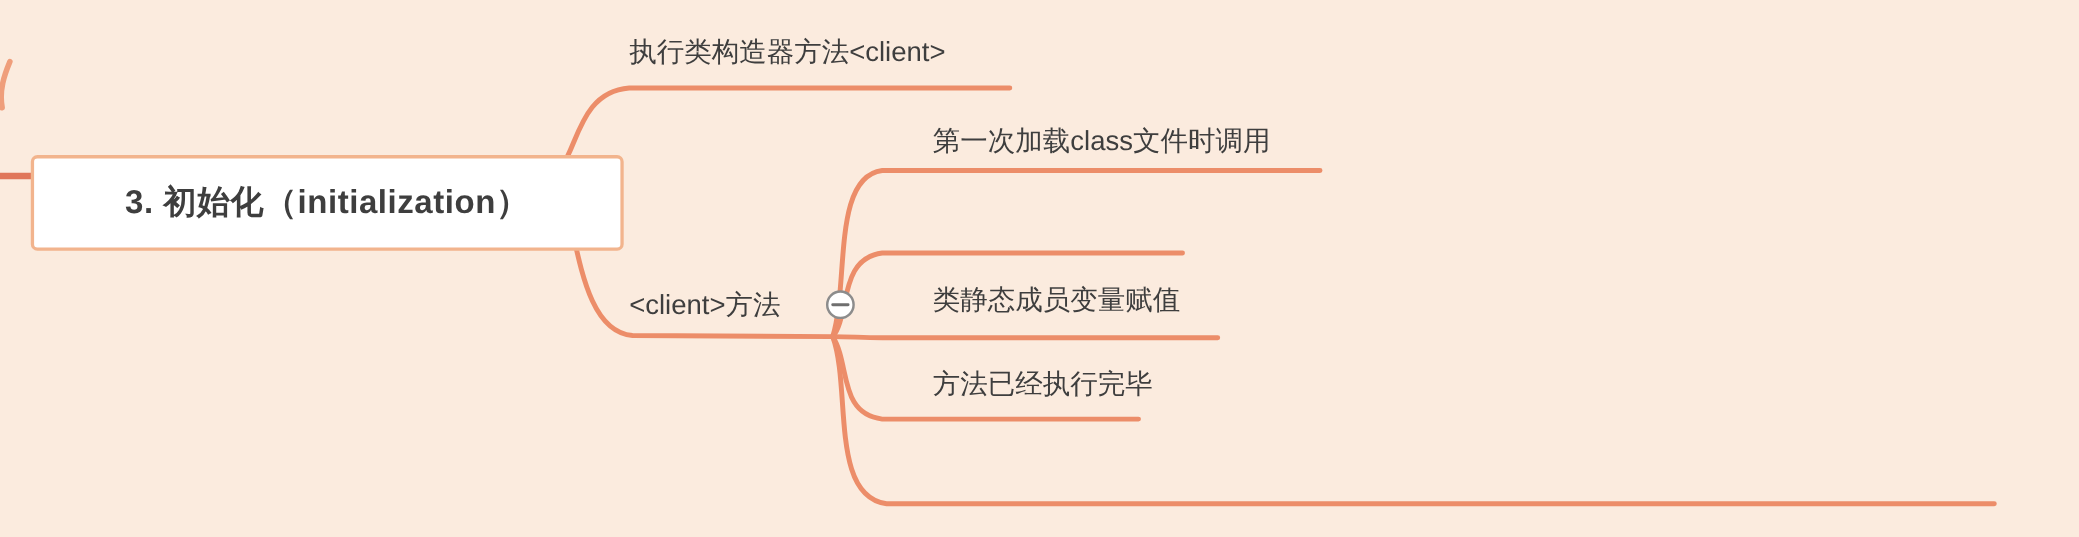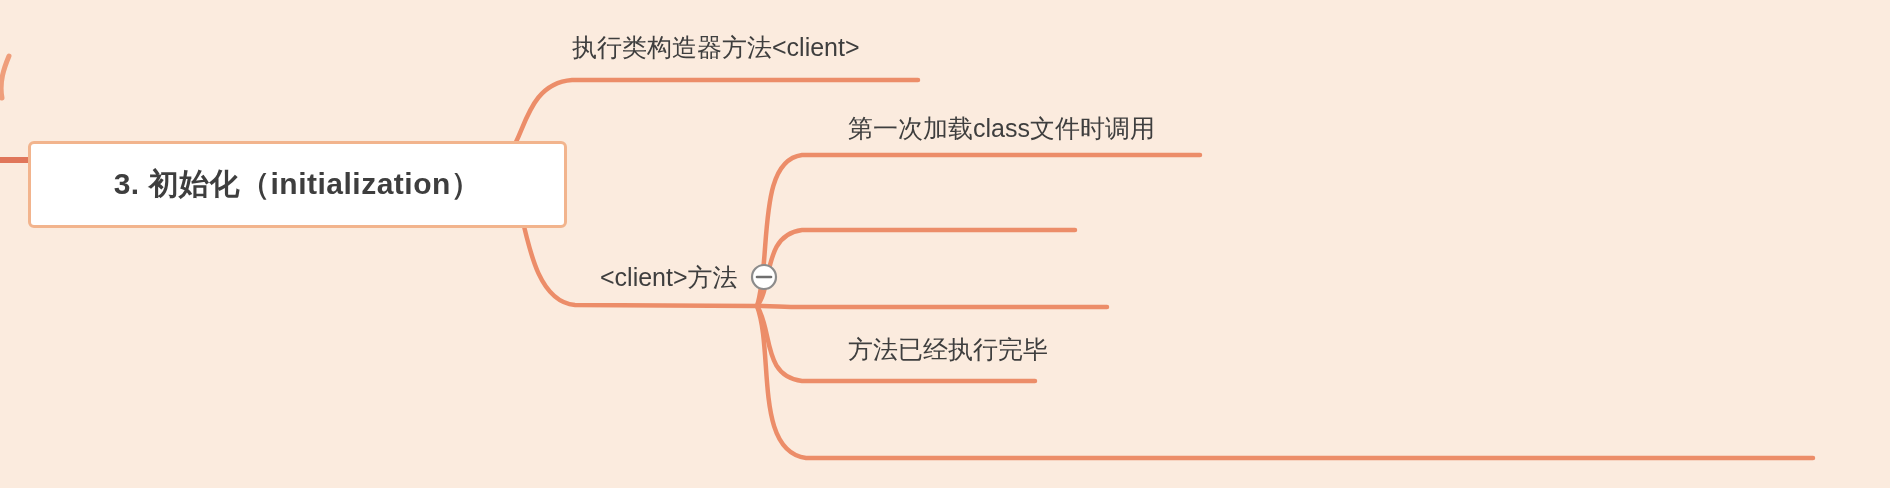--- a/index.html
+++ b/index.html
@@ -31,21 +31,21 @@
     border-radius:6px;
     display:flex;align-items:center;justify-content:center;
     font-size:30px;font-weight:700;color:var(--text-color);
     letter-spacing:0.5px;white-space:nowrap;margin-top:24px;
   }
   .topic-label{
     position:absolute;color:var(--text-color);
     font-size:25px;font-weight:400;line-height:34px;white-space:nowrap;
   }
   .lbl-branch1{left:572px;top:30px;}
-  .lbl-branch2{left:572px;top:260px;margin-left:28px;}
+  .lbl-branch2{left:572px;top:260px;}
   .lbl-c1{left:848px;top:111px;}
   .lbl-c2{left:848px;top:184px;}
   .lbl-c3{left:848px;top:256px;}
   .lbl-c4{left:848px;top:332px;}
   .lbl-c5{left:832px;top:410px;}
 </style>
 </head>
 <body>
 
 <div class="canvas">
@@ -78,15 +78,16 @@
   </svg>
 
   <div class="root-node">
     <span>3. 初始化（initialization）</span>
   </div>
 
   <div class="topic-label lbl-branch1">执行类构造器方法&lt;client&gt;</div>
   <div class="topic-label lbl-branch2">&lt;client&gt;方法</div>
 
   <div class="topic-label lbl-c1">第一次加载class文件时调用</div>
+  <div class="topic-label lbl-c3">类静态成员变量赋值</div>
   <div class="topic-label lbl-c4">方法已经执行完毕</div>
 
 </div>
 
 </body></html>

